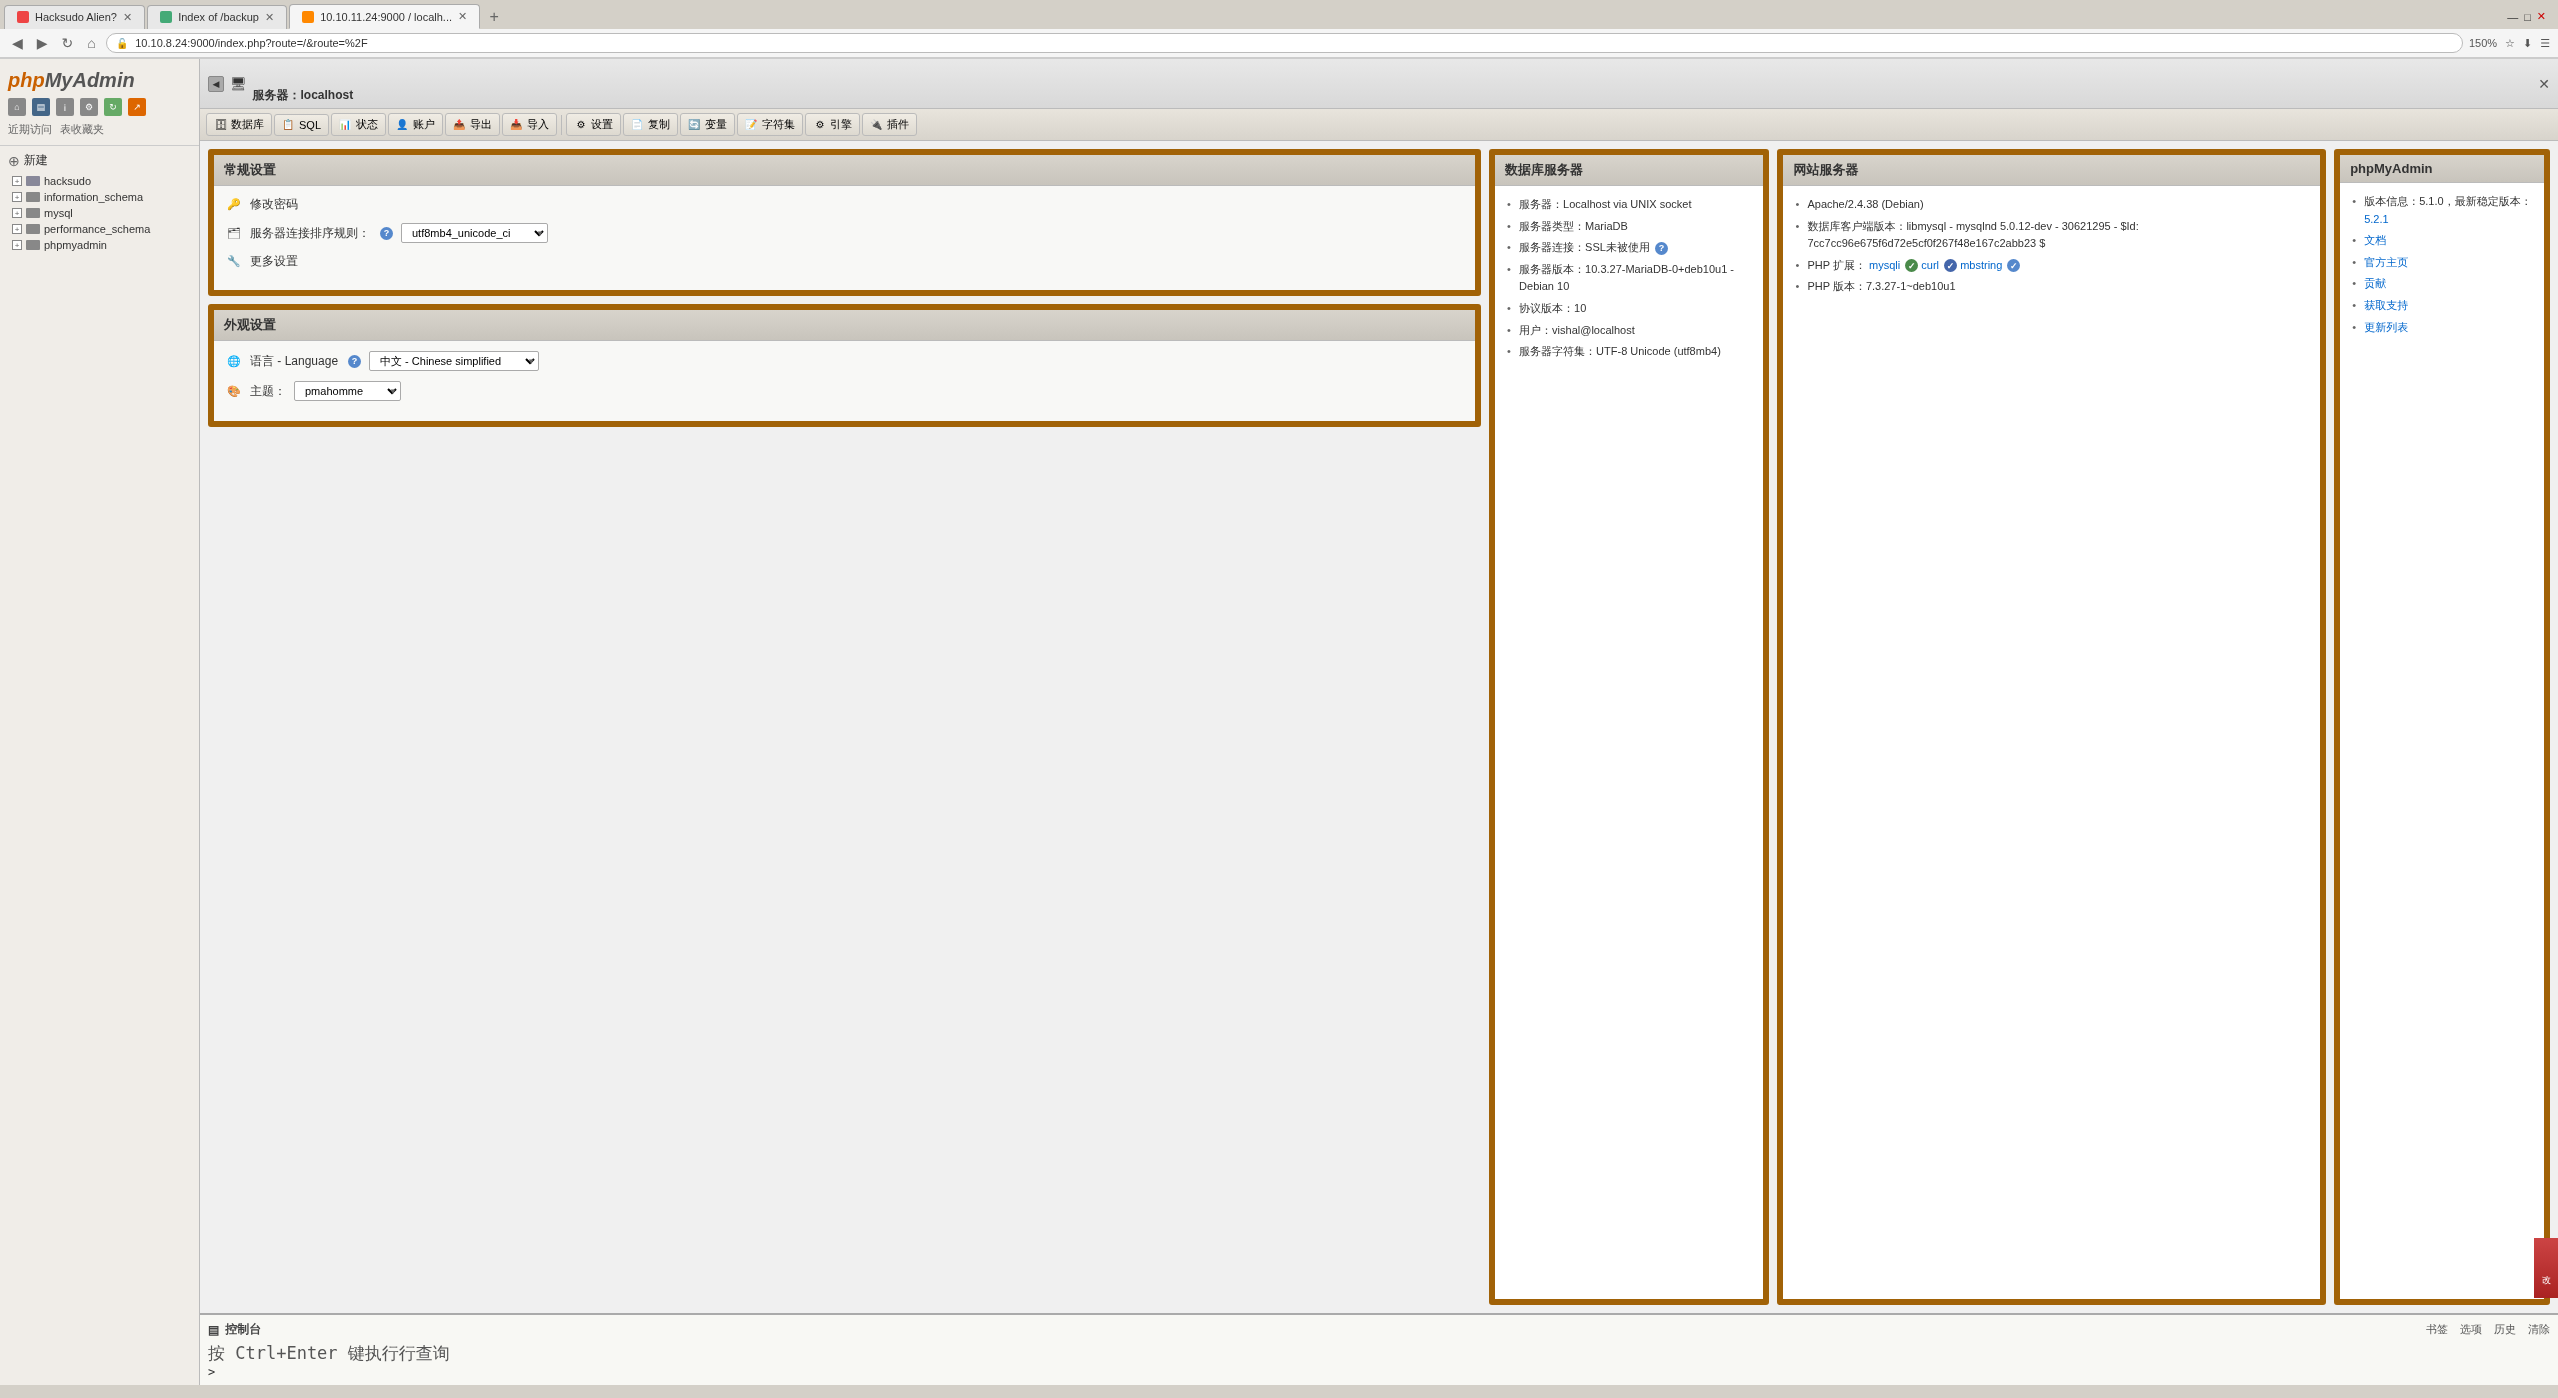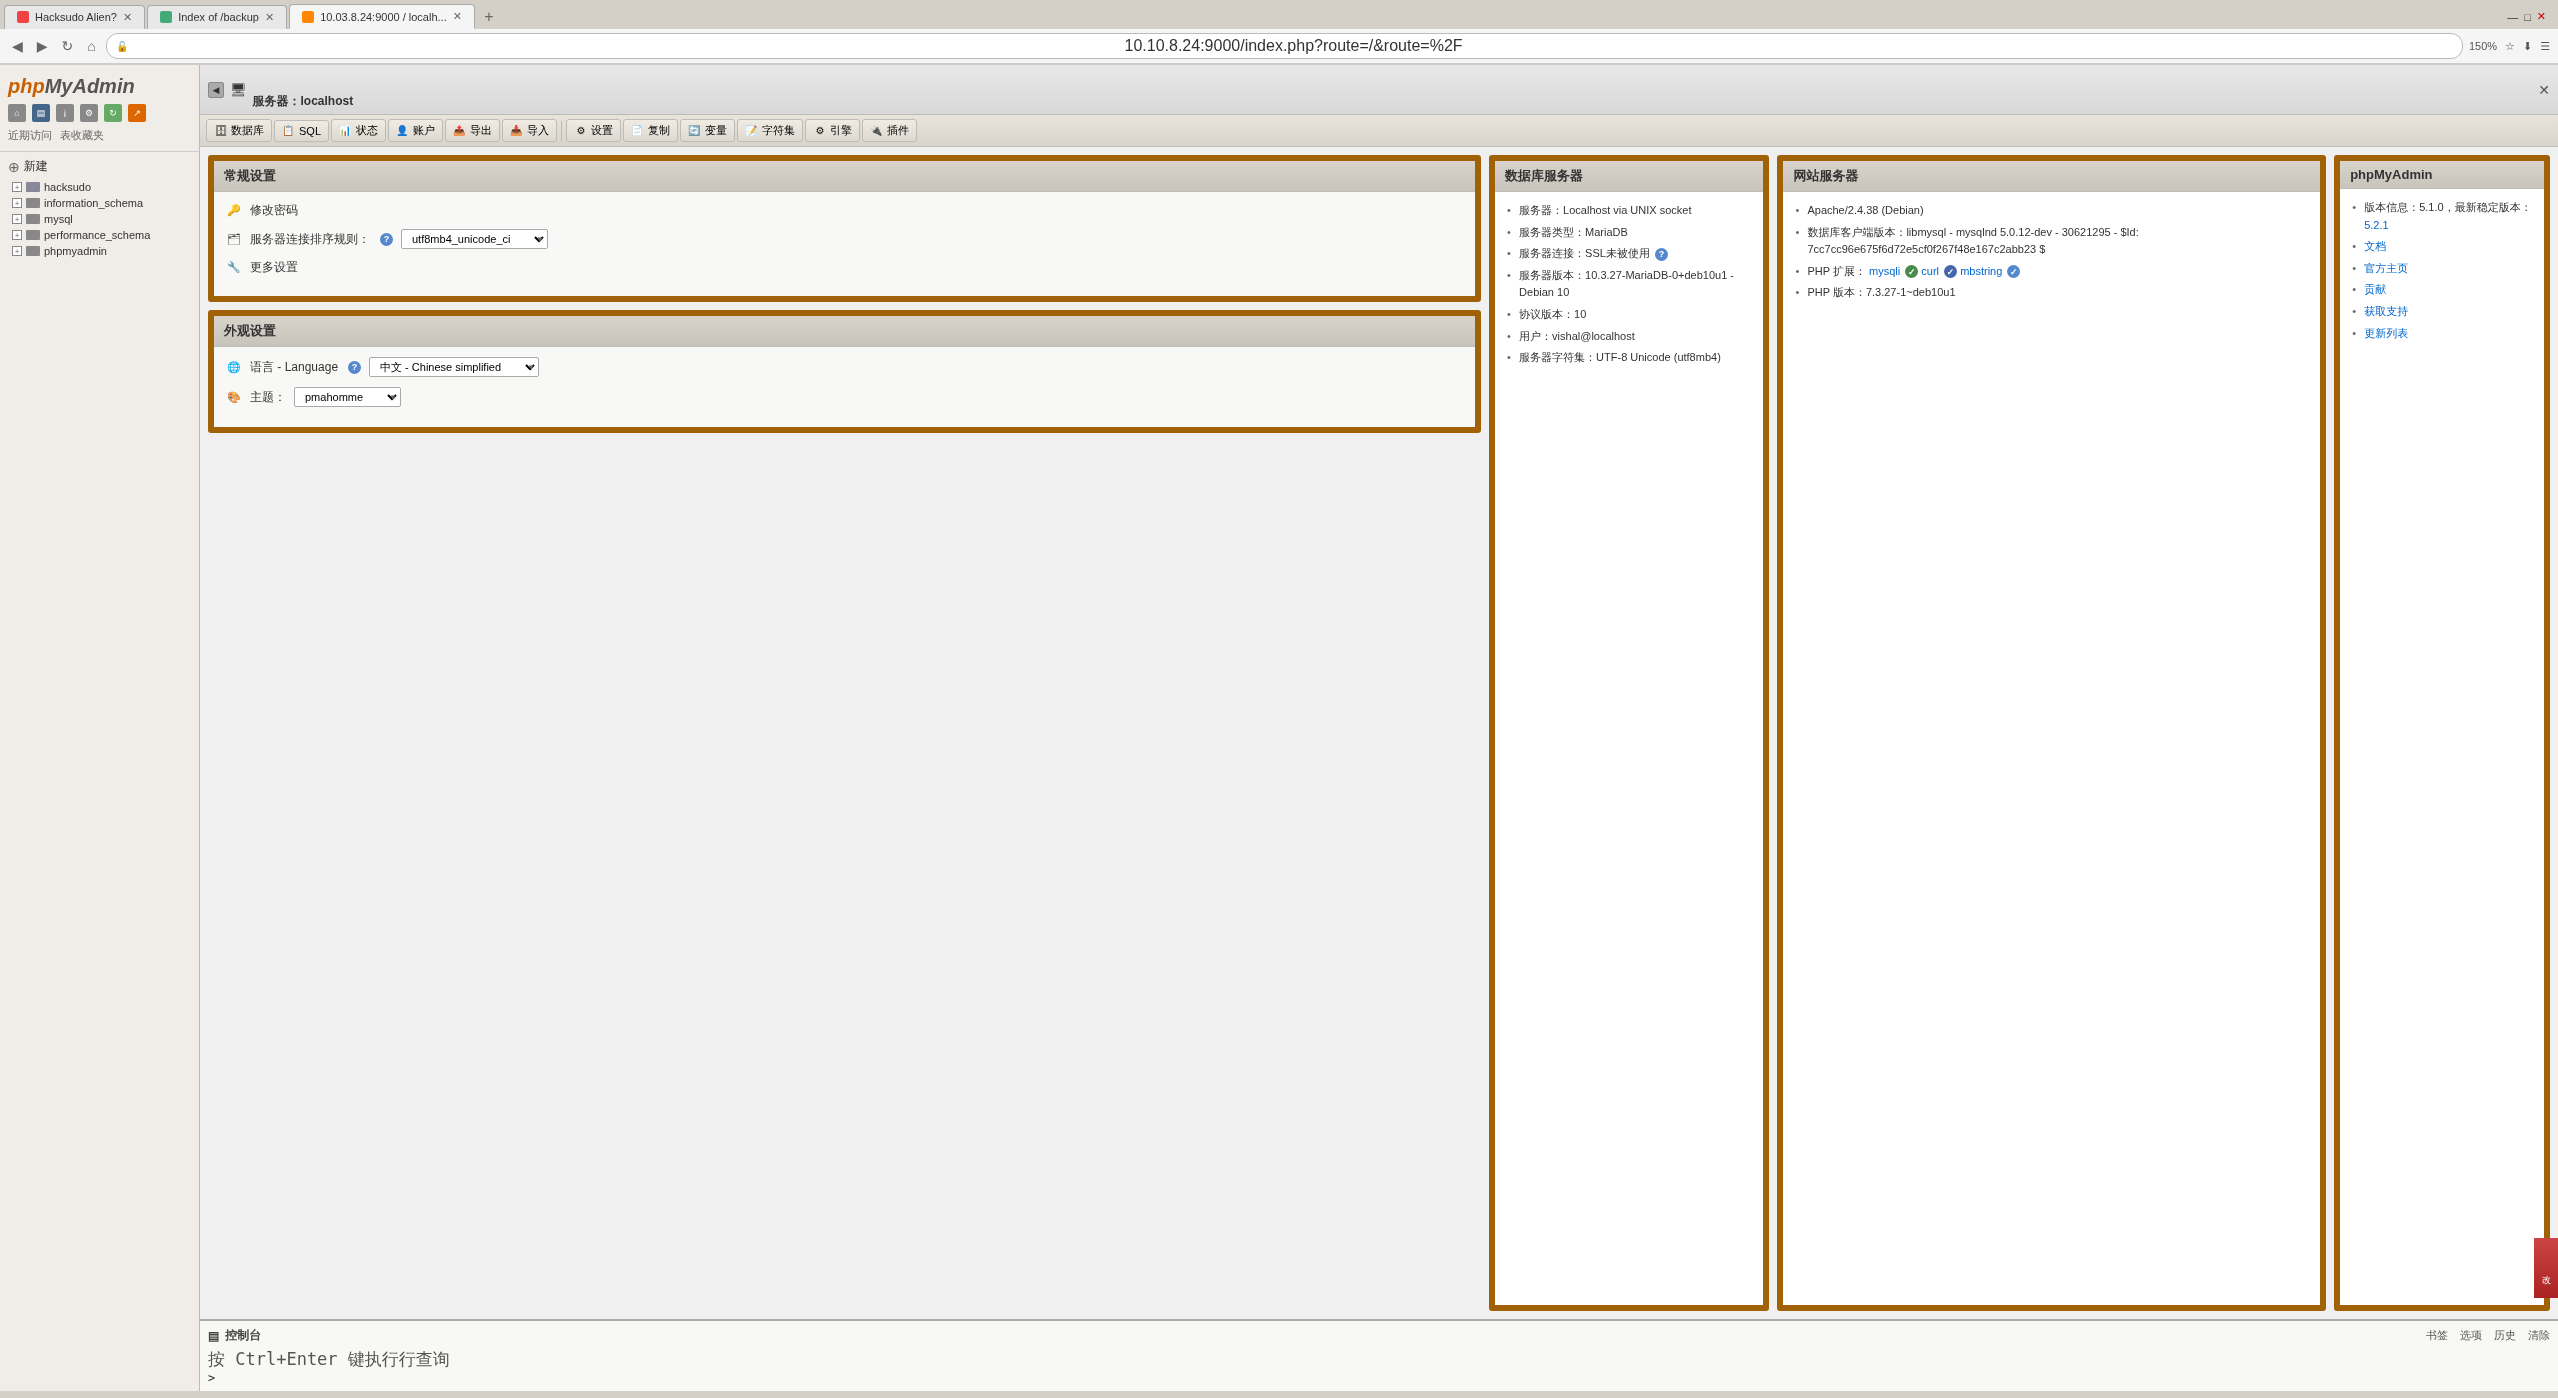--- a/index.html
+++ b/index.html
@@ -78,21 +78,21 @@
       flex: 1;
       display: flex;
       align-items: center;
       background: white;
       border: 1px solid #bbb;
       border-radius: 12px;
       padding: 3px 10px;
       gap: 6px;
     }
     .address-bar .lock-icon { color: #4a4; font-size: 10px; }
-    .address-text { font-size: 16px; color: #333; flex: 1; text-align: center; }
+    .address-text { font-size: 11px; color: #333; flex: 1; }
     .browser-actions { display: flex; align-items: center; gap: 8px; font-size: 11px; color: #555; }
 
     
     .app-layout {
       display: flex;
       height: calc(100vh - 72px);
       background: #701a75;
     }
 
     
@@ -421,21 +421,21 @@
       <span>Hacksudo Alien?</span>
       <span class="tab-close">✕</span>
     </div>
     <div class="tab">
       <div class="tab-favicon blue"></div>
       <span>Index of /backup</span>
       <span class="tab-close">✕</span>
     </div>
     <div class="tab active">
       <div class="tab-favicon orange"></div>
-      <span>10.03.8.24:9000 / localh...</span>
+      <span>10.10.11.24:9000 / localh...</span>
       <span class="tab-close">✕</span>
     </div>
     <div class="new-tab-btn">+</div>
     <div style="margin-left:auto; display:flex; align-items:center; gap:6px; padding-right:8px;">
       <span style="font-size:11px; cursor:pointer;">—</span>
       <span style="font-size:11px; cursor:pointer;">□</span>
       <span style="font-size:11px; cursor:pointer; color:#c00;">✕</span>
     </div>
   </div>
   <div class="address-bar-row">

